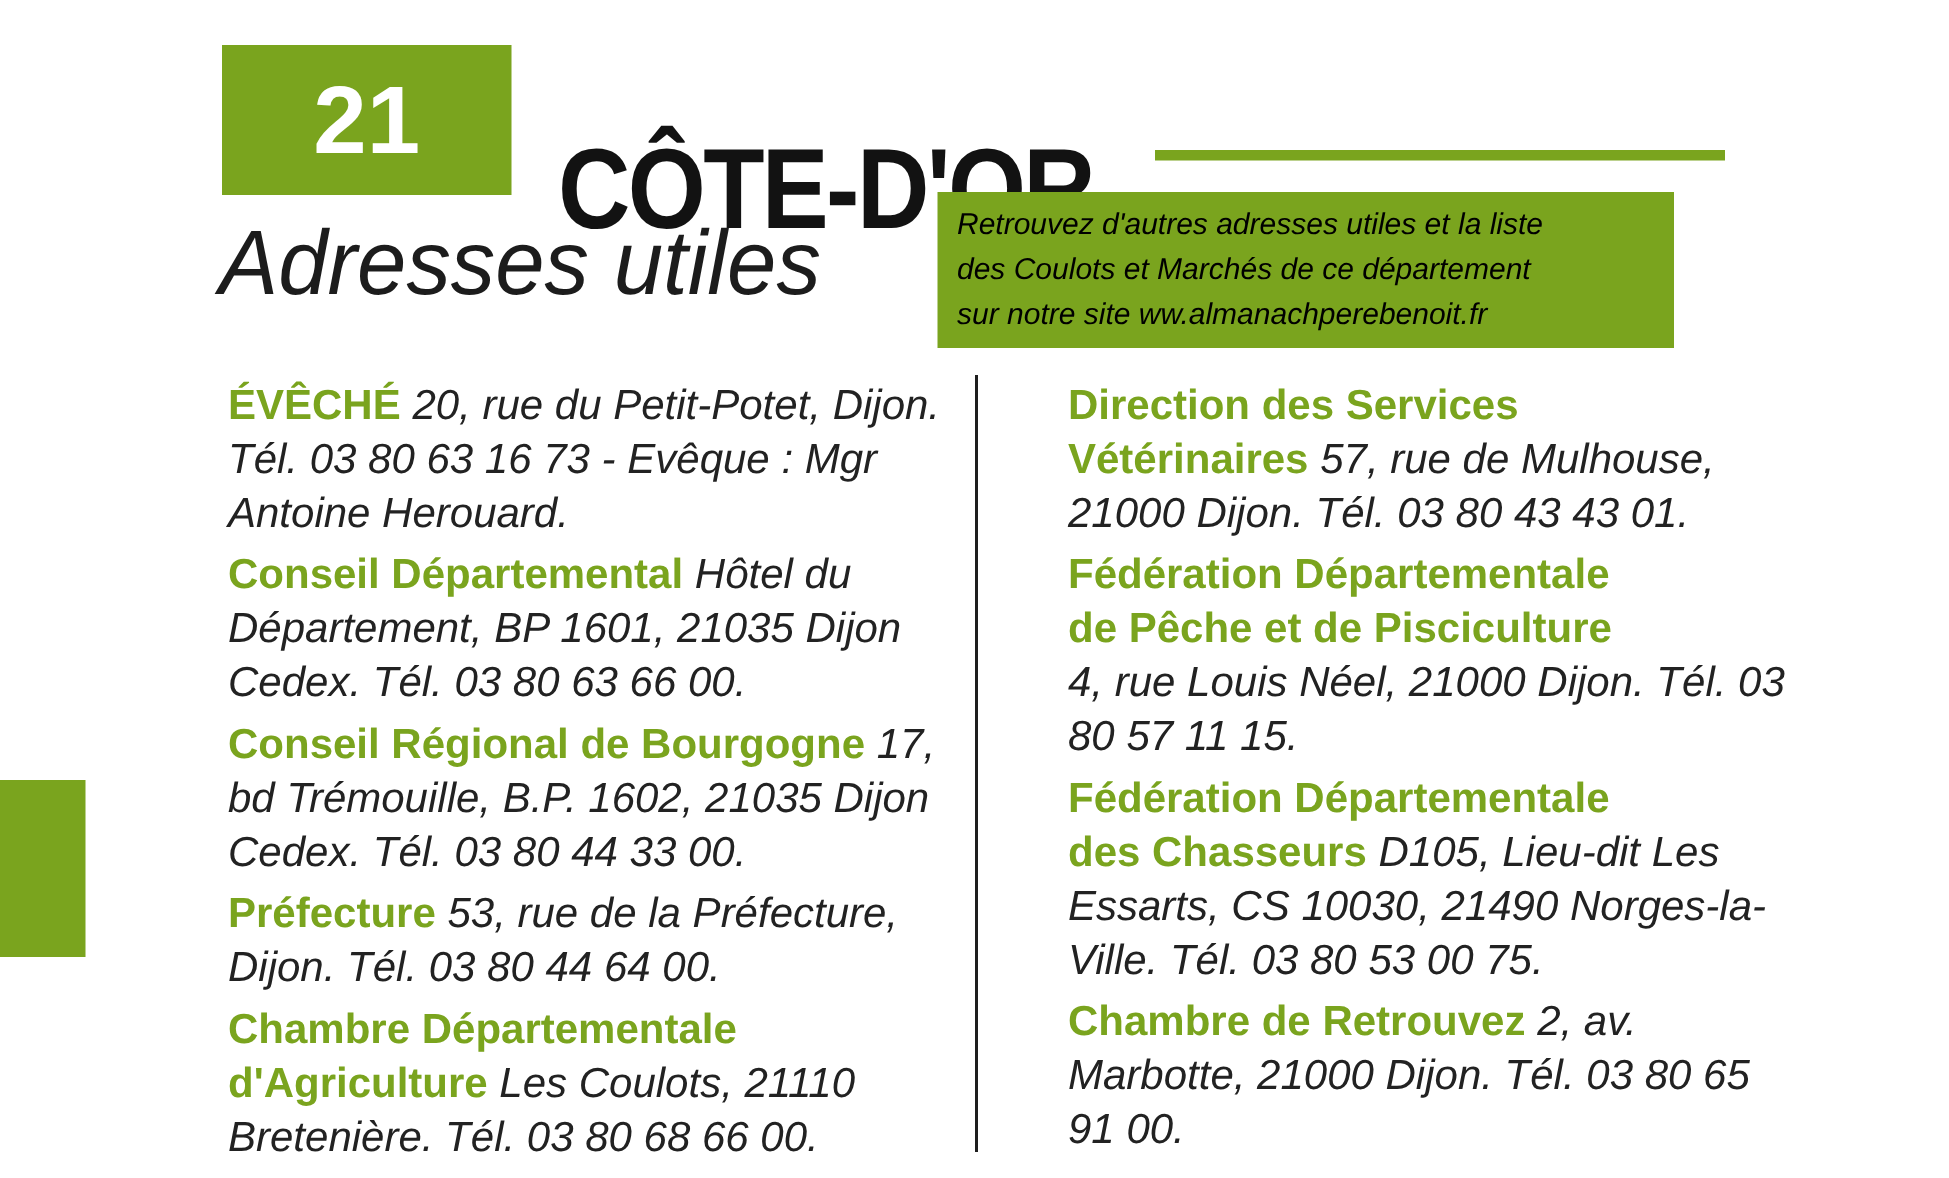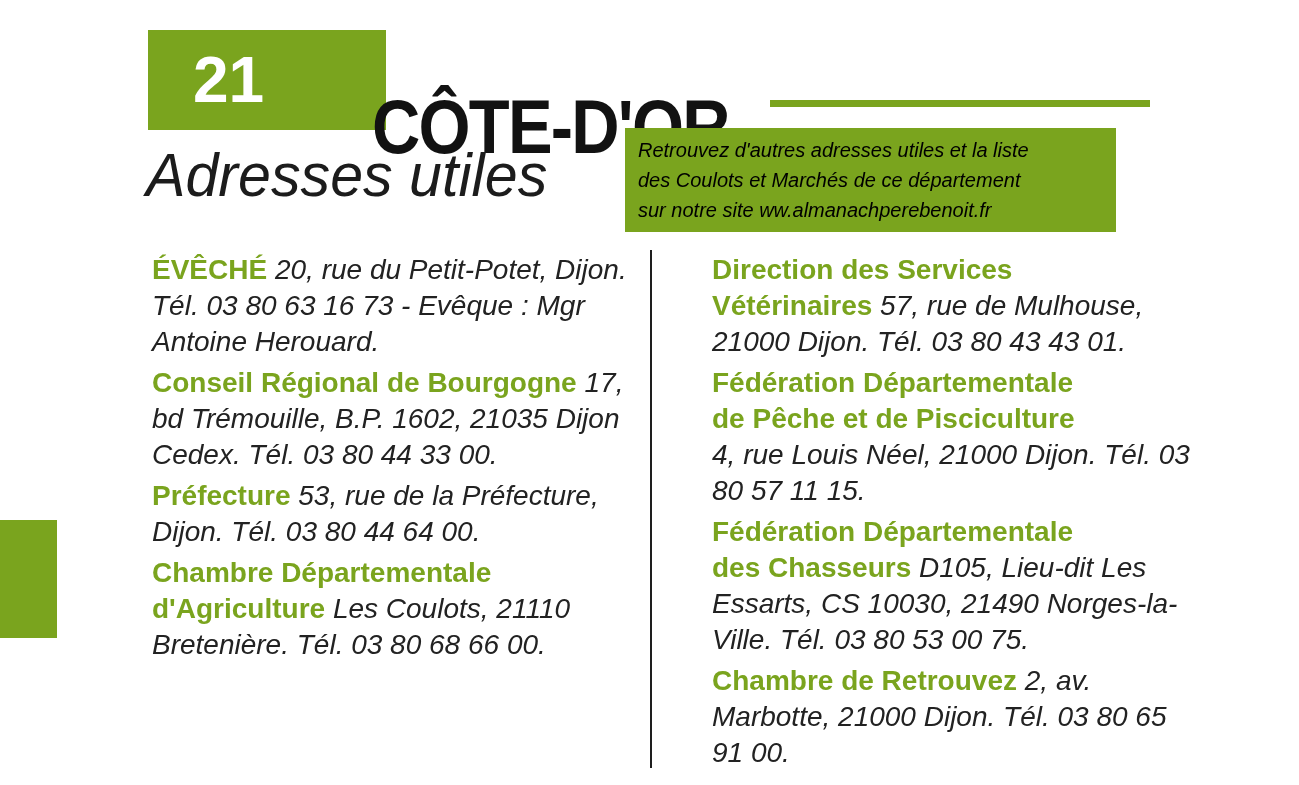--- a/index.html
+++ b/index.html
@@ -3,21 +3,21 @@
 <meta charset="utf-8">
 <style>
   html, body { margin:0; padding:0; background:#ffffff; }
   .page {
     position:relative; width:1299px; height:785px; background:#ffffff;
     overflow:hidden; font-family:"Liberation Sans", sans-serif; color:#222;
   }
   
   .badge {
     position:absolute; left:148px; top:30px; width:193px; height:100px;
-    background:#7aa41e; display:flex; align-items:center; justify-content:flex-start;padding-left:45px;
+    background:#7aa41e; display:flex; align-items:center; justify-content:center;
   }
   .badge span { color:#ffffff; font-size:64px; font-weight:bold; }
   .dept-title {
     position:absolute; left:372px; top:32px; font-size:76px; font-weight:bold;
     color:#121212; letter-spacing:-2px; white-space:nowrap;
     transform:scaleX(0.88); transform-origin:left top;
   }
   .title-rule {
     position:absolute; left:770px; top:100px; width:380px; height:7px; background:#7aa41e;
   }
@@ -66,20 +66,21 @@
   <div class="section-title">Adresses utiles</div>
 
   <div class="info-box">
     <div class="line">Retrouvez d'autres adresses utiles et la liste</div>
     <div class="line">des Coulots et Marchés de ce département</div>
     <div class="line">sur notre site ww.almanachperebenoit.fr</div>
   </div>
 
   <div class="col col-left">
     <p class="entry"><span class="name">ÉVÊCHÉ</span> <span class="details">20, rue du Petit-Potet, Dijon. Tél. 03 80 63 16 73 - Evêque : Mgr Antoine Herouard.</span></p>
+    <p class="entry"><span class="name">Conseil Départemental</span> <span class="details">Hôtel du Département, BP 1601, 21035 Dijon Cedex. Tél. 03 80 63 66 00.</span></p>
     <p class="entry"><span class="name">Conseil Régional de Bourgogne</span> <span class="details">17, bd Trémouille, B.P. 1602, 21035 Dijon Cedex. Tél. 03 80 44 33 00.</span></p>
     <p class="entry"><span class="name">Préfecture</span> <span class="details">53, rue de la Préfecture, Dijon. Tél. 03 80 44 64 00.</span></p>
     <p class="entry"><span class="name">Chambre Départementale
 d'Agriculture</span> <span class="details">Les Coulots, 21110 Bretenière. Tél. 03 80 68 66 00.</span></p>
   </div>
 
   <div class="divider"></div>
 
   <div class="col col-right">
     <p class="entry"><span class="name">Direction des Services

